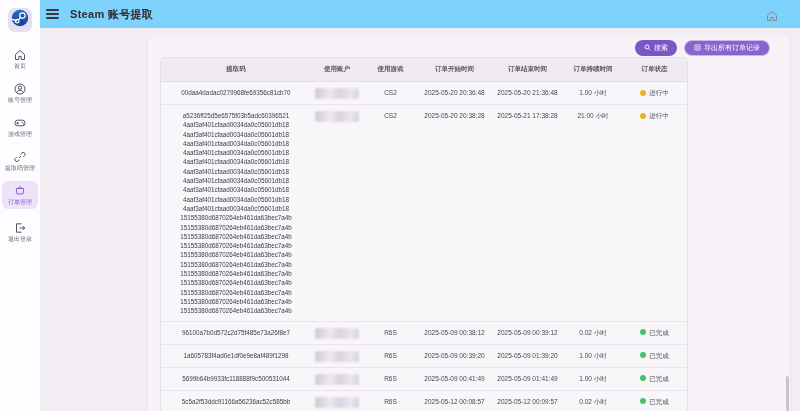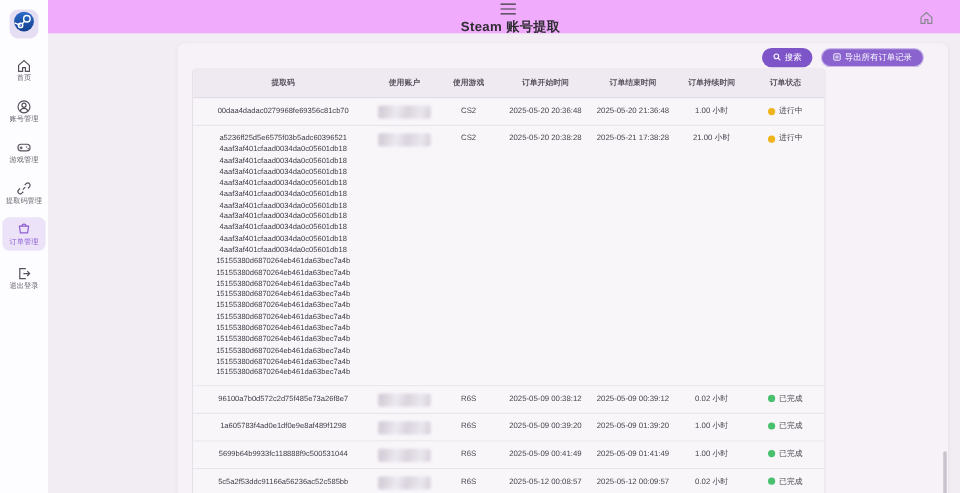--- a/index.html
+++ b/index.html
@@ -1,21 +1,21 @@
 <!DOCTYPE html>
 <html><head>
 <meta charset="utf-8">
 <style>
   * { margin:0; padding:0; box-sizing:border-box; }
   html,body { width:800px; height:411px; overflow:hidden;
     font-family:"Liberation Sans","DejaVu Sans",sans-serif; background:#f2edf3; }
 
   
   .topbar { position:absolute; left:40px; top:0; right:0; height:28px;
-    background:#f0abfc; display:flex; align-items:center;flex-direction:column; }
+    background:#7dd3fc; display:flex; align-items:center; }
   .hamburger { margin-left:6px; width:13px; cursor:pointer; color:#3a383e; }
   .hamburger div { height:1.5px; background:#3a383e; margin:2.5px 0; border-radius:1px; }
   .app-title { margin-left:11px; font-size:11px; color:#2f2d33; font-weight:bold; letter-spacing:.3px; }
   .topbar-home { position:absolute; right:22px; top:8px; width:12px; height:12px; color:#8a8691; cursor:pointer; }
 
   
   .sidebar { position:absolute; left:0; top:0; width:40px; height:411px;
     background:#fdfcfe; z-index:5; display:flex; flex-direction:column; align-items:center; }
   .logo { margin-top:8px; width:24px; height:24px; border-radius:7px; background:#e6dff4;
     display:flex; align-items:center; justify-content:center; }

